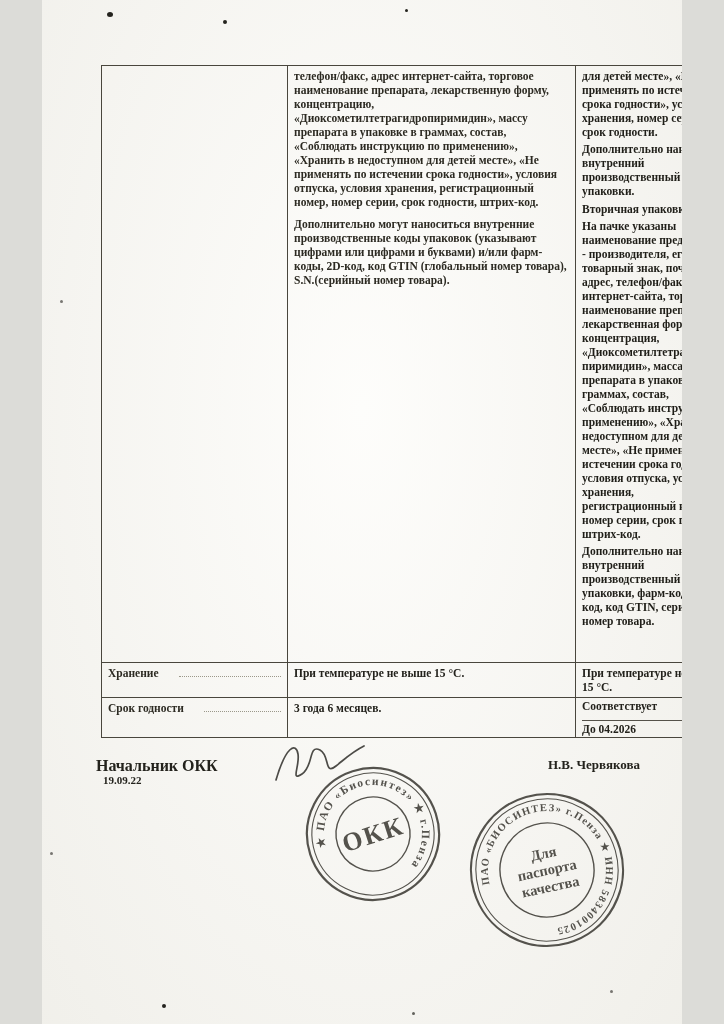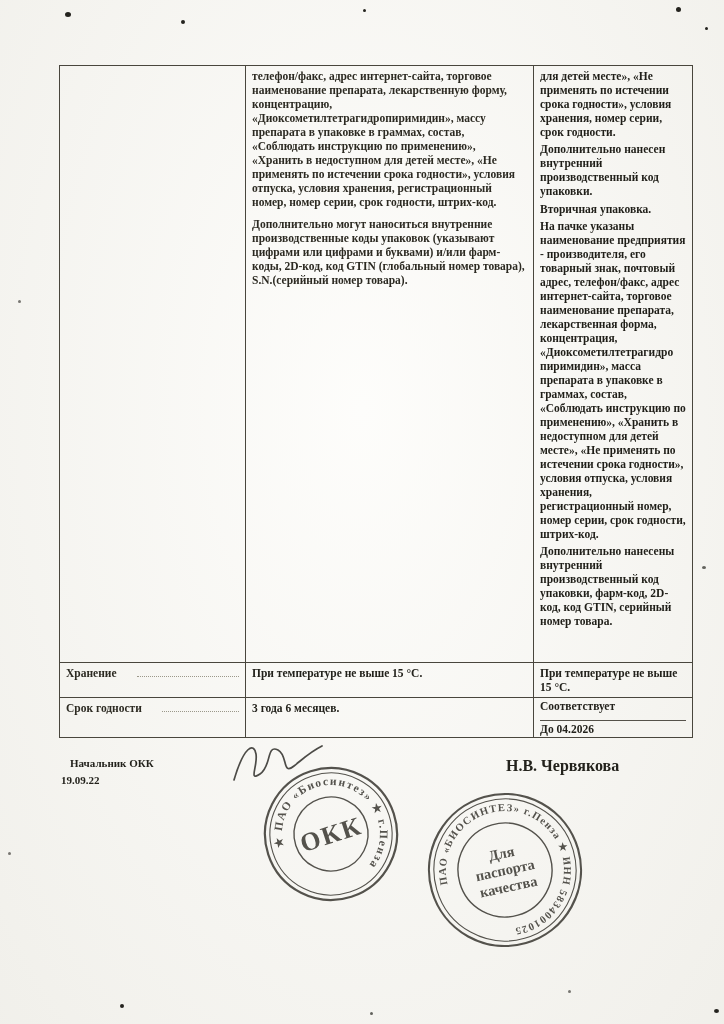--- a/index.html
+++ b/index.html
@@ -1,17 +1,17 @@
 <!DOCTYPE html>
 <html><head>
 <meta charset="utf-8">
 <style>
   html,body{margin:0;padding:0;background:#dcdcd8;}
   .page{
-    position:relative;width:724px;height:1024px;margin:0 auto;
+    position:relative;width:640px;height:1024px;margin:0 auto;
     background:#fbfaf5;
     background-image:radial-gradient(ellipse at 50% 40%, rgba(255,255,255,.6), rgba(120,118,110,.08));
     font-family:"Liberation Serif","DejaVu Serif",serif;
     color:#23221c;overflow:hidden;
   }
   
   .doc-table{
     position:absolute;left:59px;top:65px;width:633px;
     border-collapse:collapse;table-layout:fixed;
   }
@@ -25,23 +25,23 @@
     margin:0 0 3px 0;font-size:11.5px;line-height:14px;font-weight:bold;color:#1f1e18;
   }
   .c-right p.pkg-head{margin-top:4px;}
   .row-cell{font-size:11.5px;font-weight:bold;line-height:14px;}
   .label-cell{display:flex;align-items:baseline;gap:20px;}
   .label-text{font-size:11.5px;font-weight:bold;white-space:nowrap;color:#2c2a22;}
   .leader{flex:1;border-bottom:1px dotted #9b988a;height:10px;}
   .result-sub{border-top:1px solid #55524a;margin-top:7px;padding-top:1px;}
   
   .conclusion{position:absolute;left:87px;top:728px;font-size:12px;font-weight:bold;color:#23221c;}
-  .role{position:absolute;left:70px;top:757px;font-size:11px;font-weight:bold;}
+  .role{position:absolute;left:54px;top:757px;font-size:16px;font-weight:bold;}
   .date{position:absolute;left:61px;top:774px;font-size:11px;font-weight:bold;}
-  .approver{position:absolute;left:506px;top:757px;font-size:16px;font-weight:bold;}
+  .approver{position:absolute;left:506px;top:757px;font-size:13px;font-weight:bold;}
   
   .stamp{position:absolute;opacity:.88;}
   .stamp svg text{font-family:"Liberation Serif","DejaVu Serif",serif;}
   .signature{position:absolute;left:230px;top:736px;}
   
   .speck{position:absolute;background:#24231e;border-radius:50%;}
 </style>
 </head>
 <body>
 

